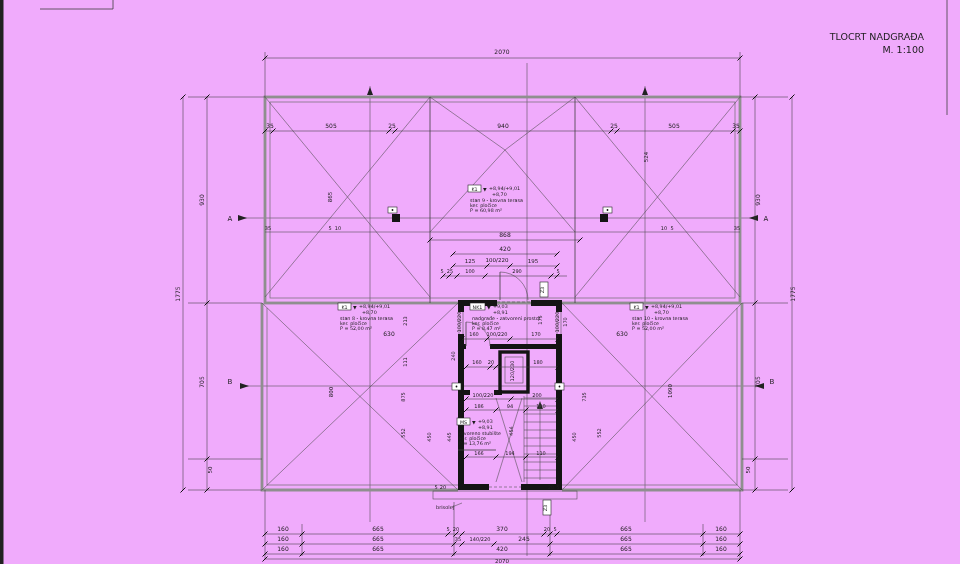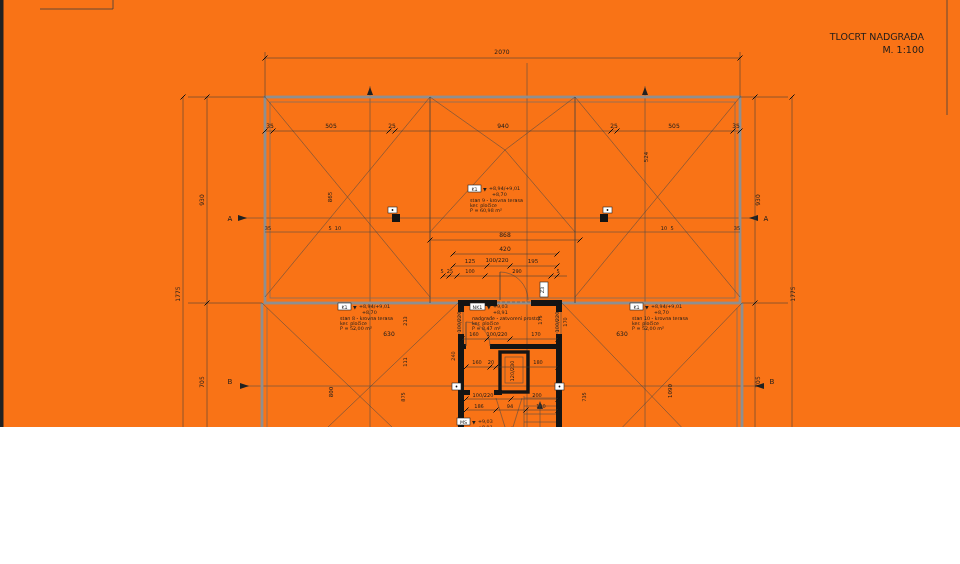--- a/index.html
+++ b/index.html
@@ -1,16 +1,16 @@
 <!DOCTYPE html>
 <html><head>
 <meta charset="utf-8">
 <style>
   html,body{margin:0;padding:0;background:#fff;}
-  .sheet{position:relative;width:960px;height:427px;background:#f97316;overflow:hidden;
+  .sheet{position:relative;width:960px;height:564px;background:#f0abfc;overflow:hidden;
          font-family:"DejaVu Sans",sans-serif;}
   svg{position:absolute;left:0;top:0;}
   text{fill:#1c1c1c;font-family:"DejaVu Sans",sans-serif;}
   .t6{font-size:6px;} .t55{font-size:5.5px;} .t5{font-size:5px;} .t48{font-size:4.8px;}
   .t7{font-size:7px;} .t9{font-size:9.5px;}
   .mid{text-anchor:middle;} .end{text-anchor:end;}
   .thin{stroke:#4a4a4a;stroke-width:.55;fill:none;}
   .med{stroke:#3f3f3f;stroke-width:.8;fill:none;}
   .dim{stroke:#3a3a3a;stroke-width:.55;fill:none;}
   .tick{stroke:#111;stroke-width:1;fill:none;}

